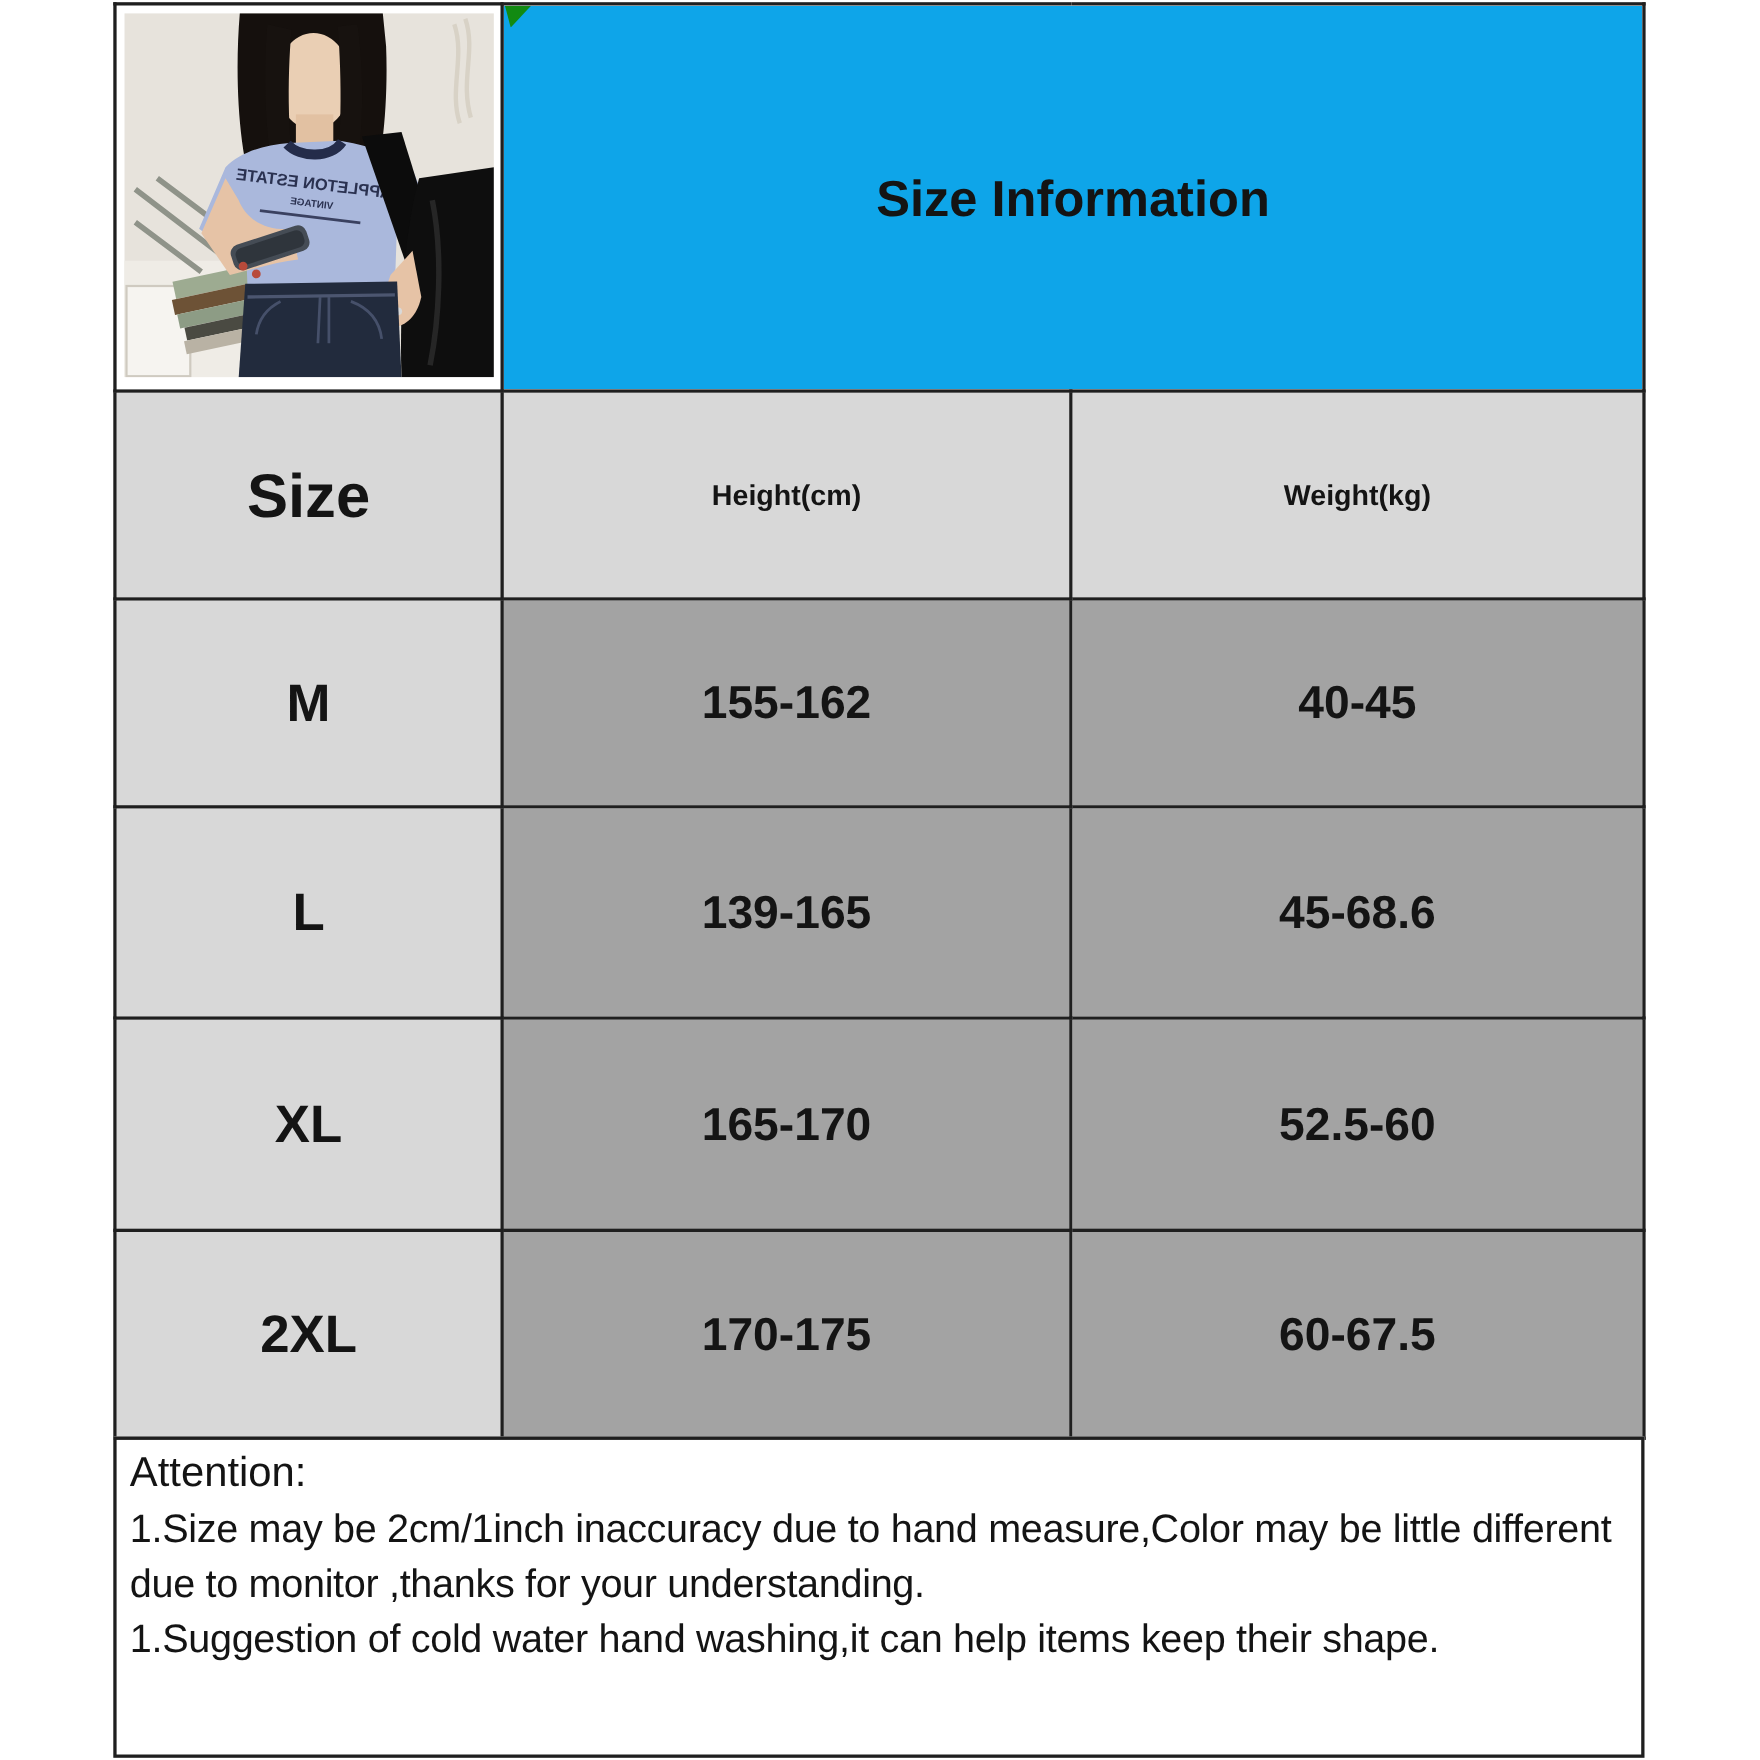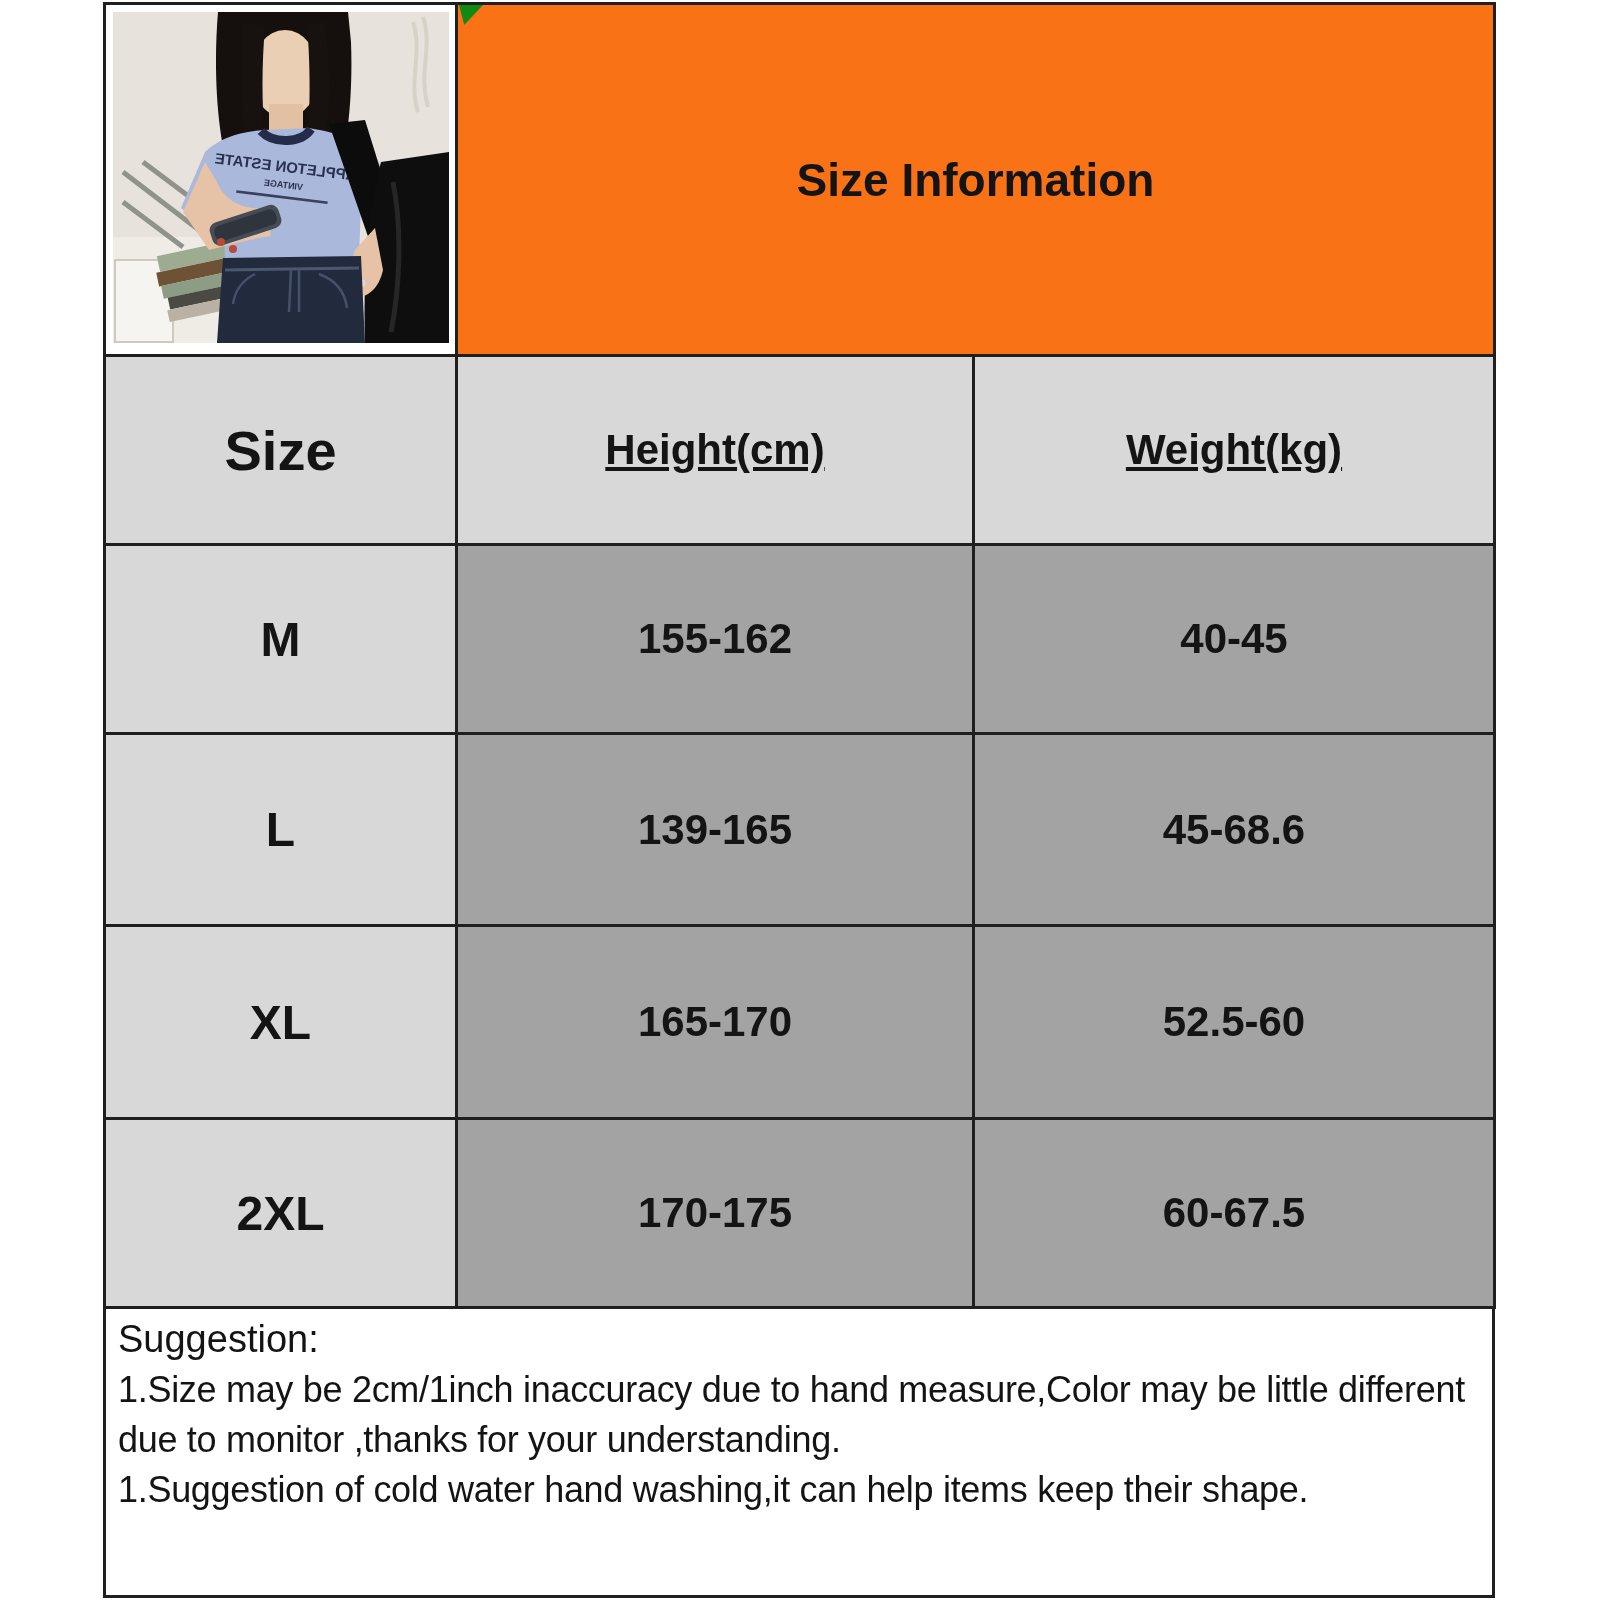--- a/index.html
+++ b/index.html
@@ -11,30 +11,30 @@
   .sheet{position:absolute;left:103px;top:2px;width:1390px;}
   table.size-table{
     border-collapse:collapse;table-layout:fixed;width:1390px;
   }
   table.size-table td{
     border:3px solid #1f1f1f;
     text-align:center;vertical-align:middle;
     overflow:hidden;
   }
   td.photo-cell{background:#ffffff;padding:6px;height:337px;}
-  td.title-cell{background:#f97316;position:relative;}
+  td.title-cell{background:#0ea5e9;position:relative;}
   .corner-marker{
     position:absolute;left:1px;top:0;width:24px;height:20px;
     background:#128a12;
     clip-path:polygon(0 0,100% 0,22% 100%);
   }
   .main-title{font-size:46px;font-weight:bold;letter-spacing:0;}
   tr.header-row td{background:#d8d8d8;height:184px;}
   .col-size-head{font-size:56px;font-weight:bold;margin-left:45px;}
-  .col-head{font-size:42px;font-weight:bold;text-decoration:underline;}
+  .col-head{font-size:26px;font-weight:bold;}
   tr.data-row td{height:184px;}
   tr.data-row td.size-cell{background:#d8d8d8;font-size:48px;font-weight:bold;}
   tr.data-row td.val-cell{background:#a3a3a3;font-size:42px;font-weight:bold;}
   tr.row-l td{height:187px;}
   tr.row-xl td{height:188px;}
   .attention-box{
     width:1364px;height:232px;
     border:3px solid #1f1f1f;background:#ffffff;
     margin-top:-3px;
     padding:4px 10px 50px 12px;
@@ -141,17 +141,17 @@
     </tr>
     <tr class="data-row row-2xl">
       <td class="size-cell">2XL</td>
       <td class="val-cell">170-175</td>
       <td class="val-cell">60-67.5</td>
     </tr>
   </tbody>
     </table>
 
   <div class="attention-box">
-    <div class="attention-heading">Suggestion:</div>
+    <div class="attention-heading">Attention:</div>
     <div class="attention-note">1.Size may be 2cm/1inch inaccuracy due to hand measure,Color may be little different due to monitor ,thanks for your understanding.</div>
     <div class="attention-note">1.Suggestion of cold water hand washing,it can help items keep their shape.</div>
   </div>
 </div>
 
 </body></html>

